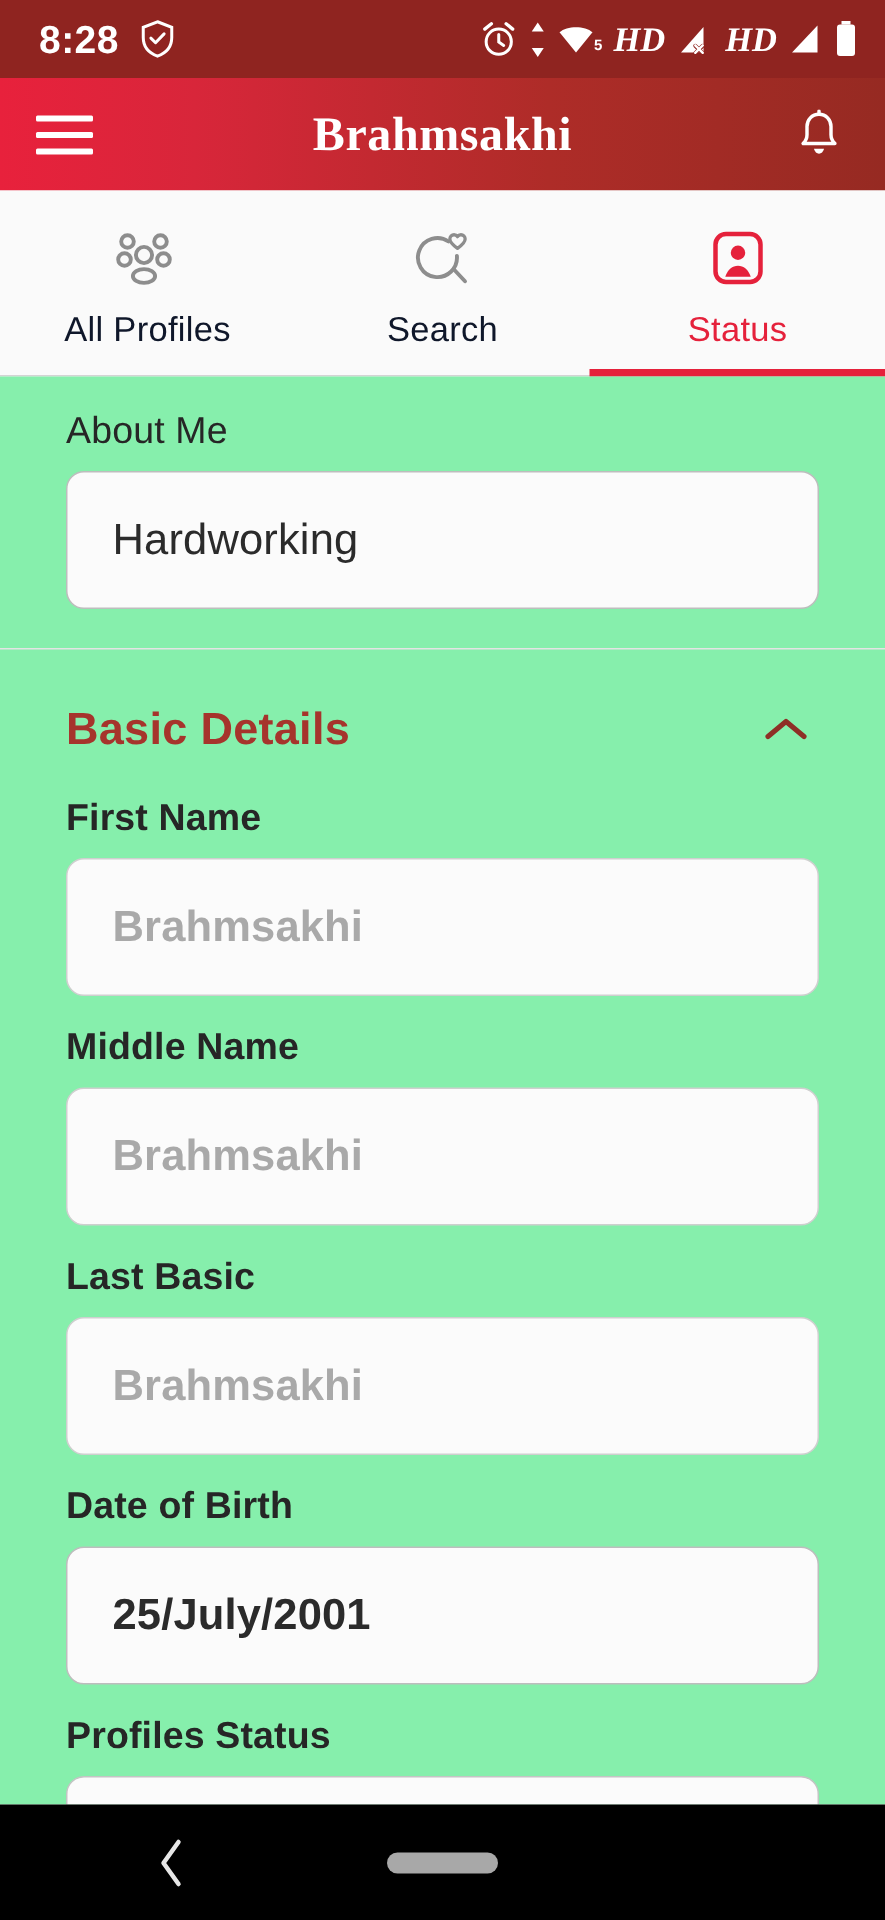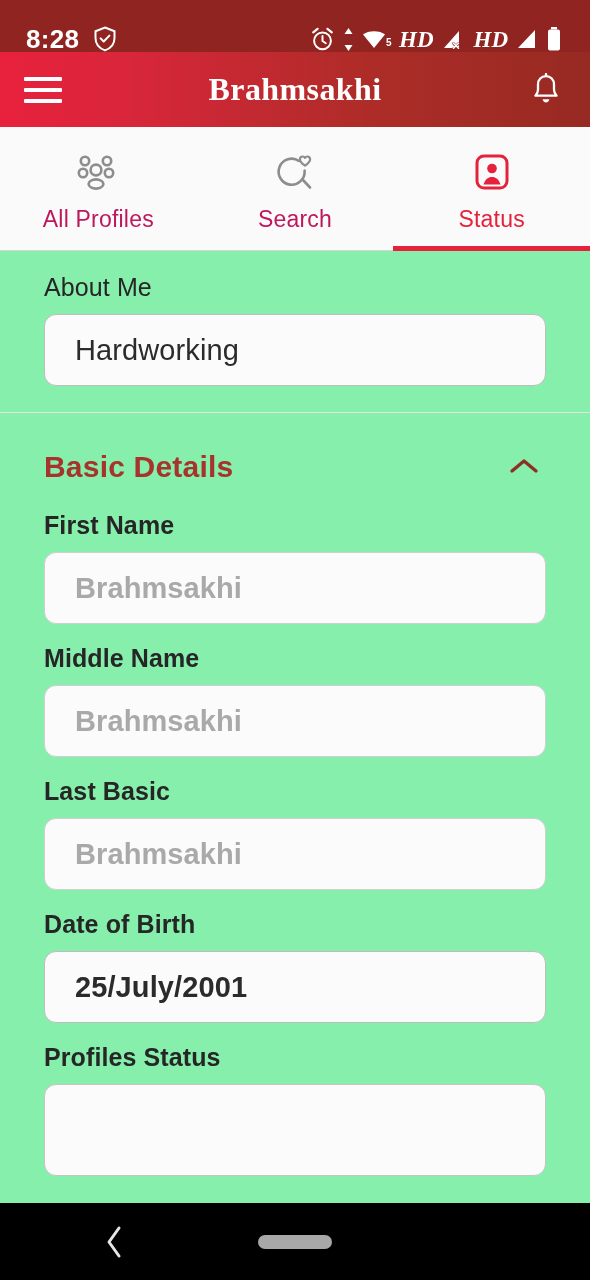--- a/index.html
+++ b/index.html
@@ -20,22 +20,22 @@
     display: flex;
     flex-direction: column;
   }
 
   
   .status-bar {
     height: 52px;
     flex: 0 0 52px;
     background: #8f2420;
     display: flex;
-    align-items: flex-end;
-    padding: 0 28px 0 26px;
+    align-items: center;
+    padding: 0 18px 0 26px;
     color: #ffffff;
   }
   .status-left {
     display: flex;
     align-items: center;
     gap: 14px;
   }
   .status-time {
     font-size: 26px;
     font-weight: bold;
@@ -126,21 +126,21 @@
     padding-top: 6px;
   }
   .tab-icon {
     height: 46px;
     display: flex;
     align-items: center;
     justify-content: center;
   }
   .tab-label {
     font-size: 23px;
-    color: #be185d;
+    color: #0f172a;
     letter-spacing: 0.2px;
   }
   .tab.active .tab-label { color: #e5213b; }
   .tab-underline {
     position: absolute;
     bottom: -1px;
     left: 0;
     right: 0;
     height: 5px;
     background: #e5213b;
@@ -160,21 +160,21 @@
   }
 
   .field-label {
     font-size: 25px;
     color: #262626;
     margin-bottom: 12px;
     letter-spacing: 0.1px;
   }
 
   .input-box {
-    height: 72px;
+    height: 92px;
     border: 1.5px solid #bdbdbd;
     border-radius: 12px;
     background: #fbfbfb;
     display: flex;
     align-items: center;
     padding: 0 30px;
     cursor: text;
   }
   .input-box.soft { border-color: #cfcfcf; }
 

